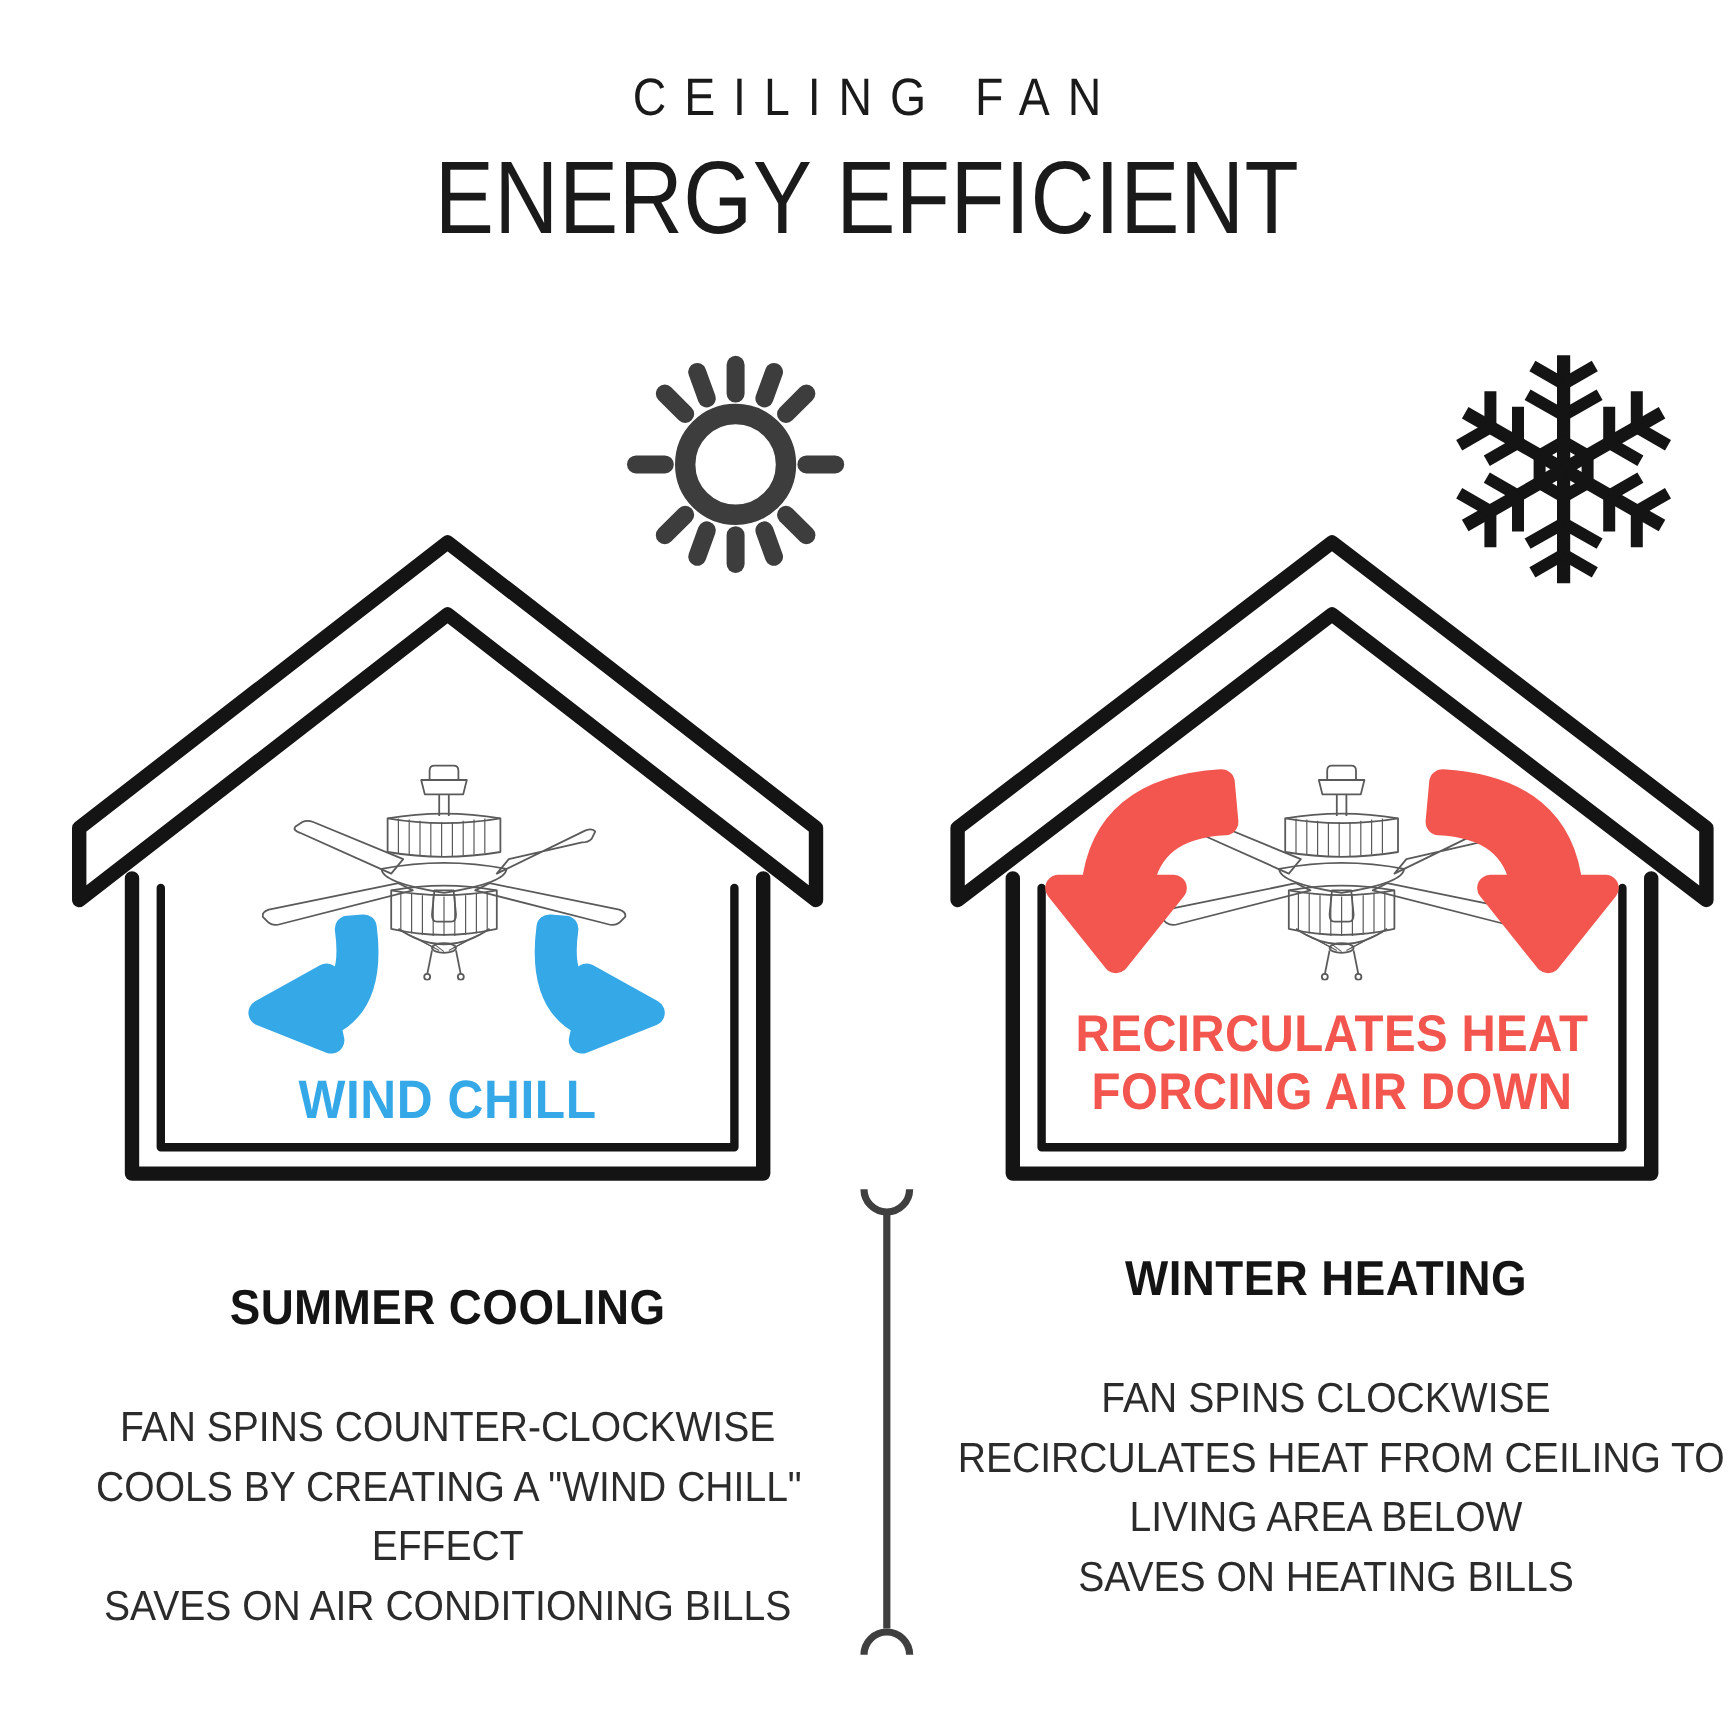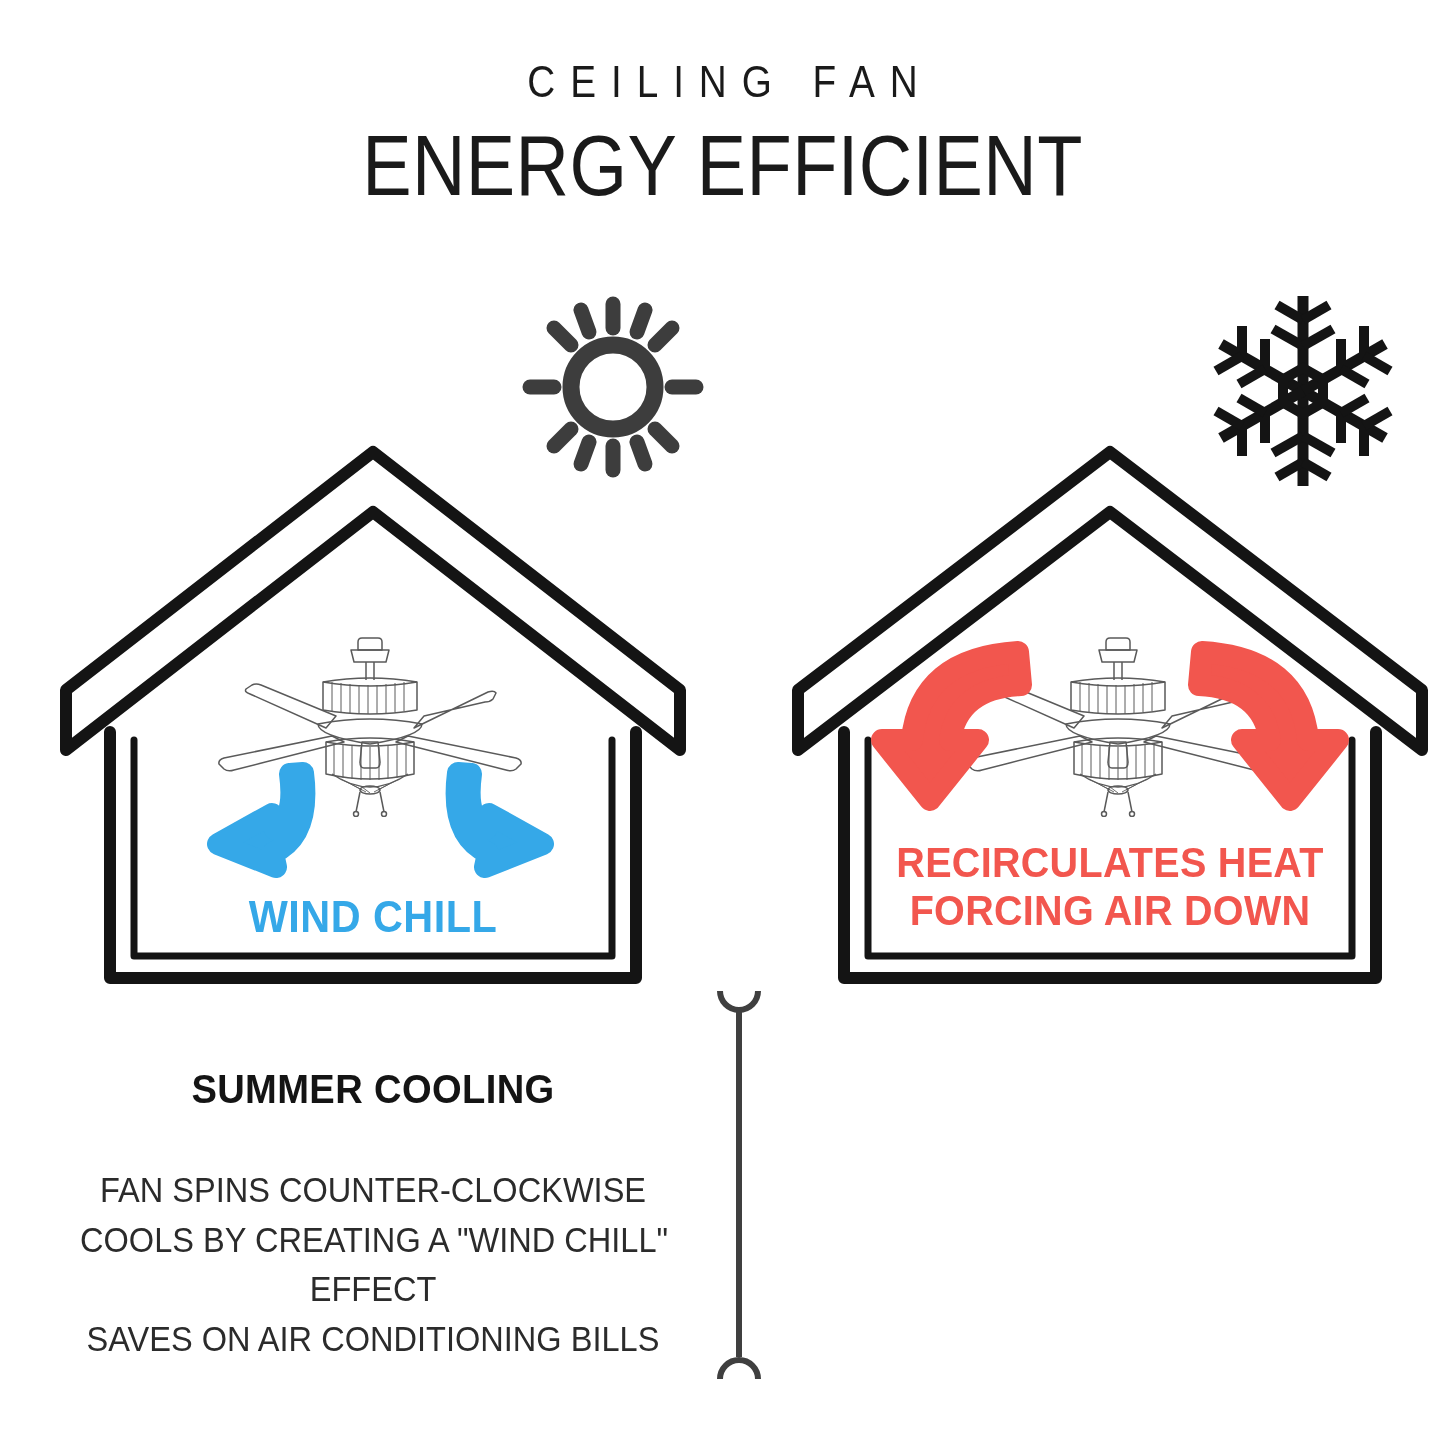--- a/index.html
+++ b/index.html
@@ -425,14 +425,23 @@
   <div class="caption-block cap-left">
     <div class="cap-heading">SUMMER COOLING</div>
     <div class="cap-body">
       <div>FAN SPINS COUNTER-CLOCKWISE</div>
       <div>COOLS BY CREATING A "WIND CHILL"</div>
       <div>EFFECT</div>
       <div>SAVES ON AIR CONDITIONING BILLS</div>
     </div>
   </div>
 
+  <div class="caption-block cap-right">
+    <div class="cap-heading">WINTER HEATING</div>
+    <div class="cap-body">
+      <div>FAN SPINS CLOCKWISE</div>
+      <div>RECIRCULATES HEAT FROM CEILING TO</div>
+      <div>LIVING AREA BELOW</div>
+      <div>SAVES ON HEATING BILLS</div>
+    </div>
+  </div>
 
 </div>
 
 </body></html>

